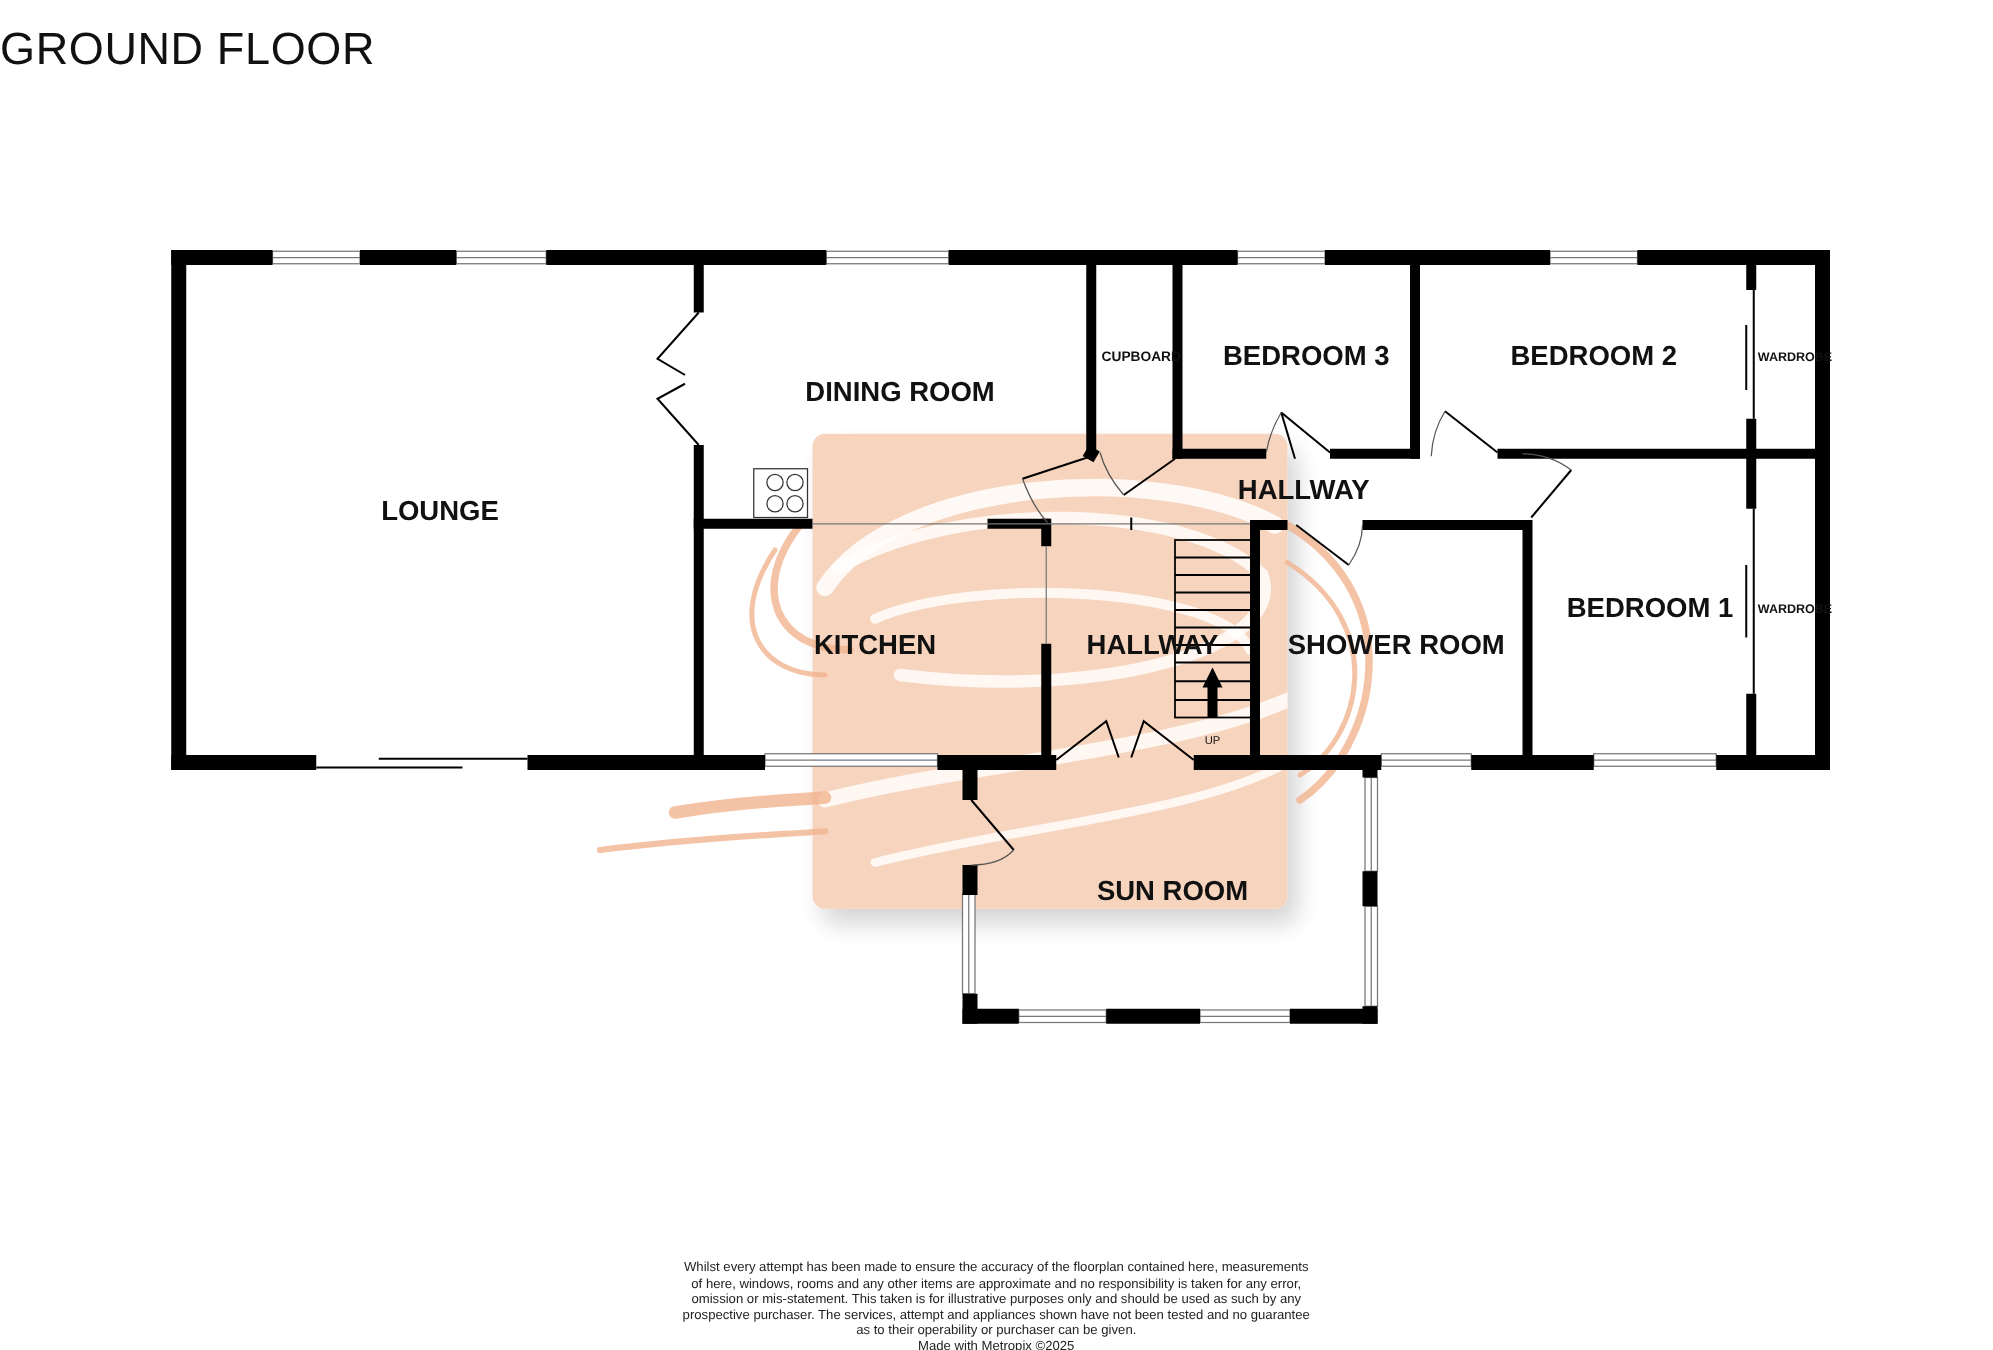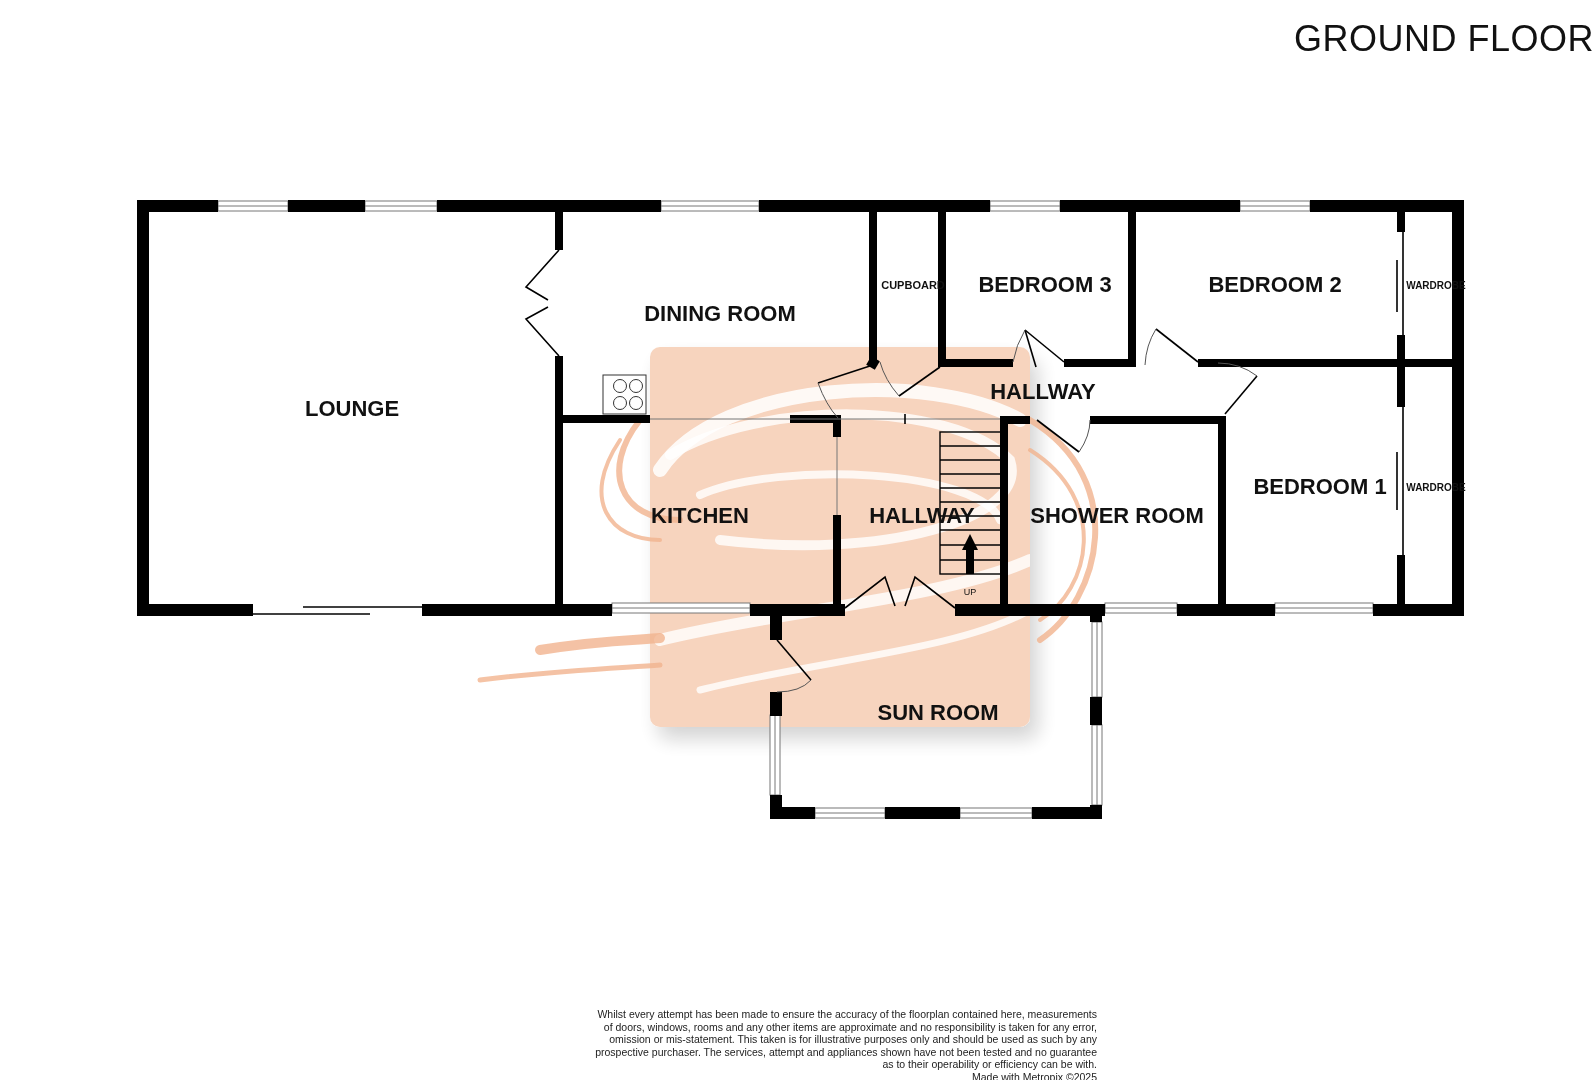--- a/index.html
+++ b/index.html
@@ -1,27 +1,27 @@
 <!DOCTYPE html>
 <html><head>
 <meta charset="utf-8">
 <style>
   html, body { margin:0; padding:0; background:#ffffff; }
   body { width:1594px; height:1080px; position:relative; overflow:hidden; font-family:"Liberation Sans", sans-serif; }
-  #title { position:absolute; left:0; width:1594px; top:18px; text-align:right; font-size:36px; color:#111; letter-spacing:0.5px; font-family:"Liberation Sans", sans-serif; }
+  #title { position:absolute; left:0; width:1594px; top:18px; text-align:left; font-size:36px; color:#111; letter-spacing:0.5px; font-family:"Liberation Sans", sans-serif; }
   #plan { position:absolute; left:0; top:0; }
   .wall { fill:#000; }
   .room-label { font-family:"Liberation Sans", sans-serif; font-weight:bold; font-size:22px; fill:#111; text-anchor:middle; dominant-baseline:middle; }
   .small-label { font-family:"Liberation Sans", sans-serif; font-weight:bold; font-size:11px; fill:#111; text-anchor:middle; dominant-baseline:middle; }
   .tiny-label { font-family:"Liberation Sans", sans-serif; font-size:9px; fill:#111; text-anchor:middle; dominant-baseline:middle; }
   .thin { stroke:#000; stroke-width:1.6; fill:none; }
   .arc { stroke:#555; stroke-width:1; fill:none; }
   .win { fill:#fff; stroke:#777; stroke-width:1; }
   #disclaimer { position:absolute; left:497px; width:600px; top:1008px; text-align:center; font-size:10.5px; line-height:12.6px; color:#222; font-family:"Liberation Sans", sans-serif; }
-  #disclaimer div { white-space:nowrap;text-align:right; }
+  #disclaimer div { white-space:nowrap; }
 </style>
 </head>
 <body>
 
 <div id="title">GROUND FLOOR</div>
 
 <svg id="plan" width="1594" height="1080" viewBox="0 0 1594 1080">
   <defs>
     <clipPath id="wmclip">
         <rect x="650" y="347" width="380" height="380" rx="10"></rect>
@@ -222,18 +222,18 @@
   <text class="room-label" x="1320" y="488">BEDROOM 1</text>
   <text class="small-label" x="1436" y="488" style="font-size:10px">WARDROBE</text>
   <text class="room-label" x="700" y="517">KITCHEN</text>
   <text class="room-label" x="922" y="517">HALLWAY</text>
   <text class="room-label" x="1117" y="517">SHOWER ROOM</text>
   <text class="room-label" x="938" y="714">SUN ROOM</text>
 </svg>
 
 <div id="disclaimer">
   <div>Whilst every attempt has been made to ensure the accuracy of the floorplan contained here, measurements</div>
-  <div>of doors, windows, rooms and any other items are approximate and no responsibility is taken for any error,</div>
+  <div>of here, windows, rooms and any other items are approximate and no responsibility is taken for any error,</div>
   <div>omission or mis-statement. This taken is for illustrative purposes only and should be used as such by any</div>
   <div>prospective purchaser. The services, attempt and appliances shown have not been tested and no guarantee</div>
-  <div>as to their operability or efficiency can be with.</div>
+  <div>as to their operability or purchaser can be given.</div>
   <div>Made with Metropix ©2025</div>
 </div>
 
 </body></html>

